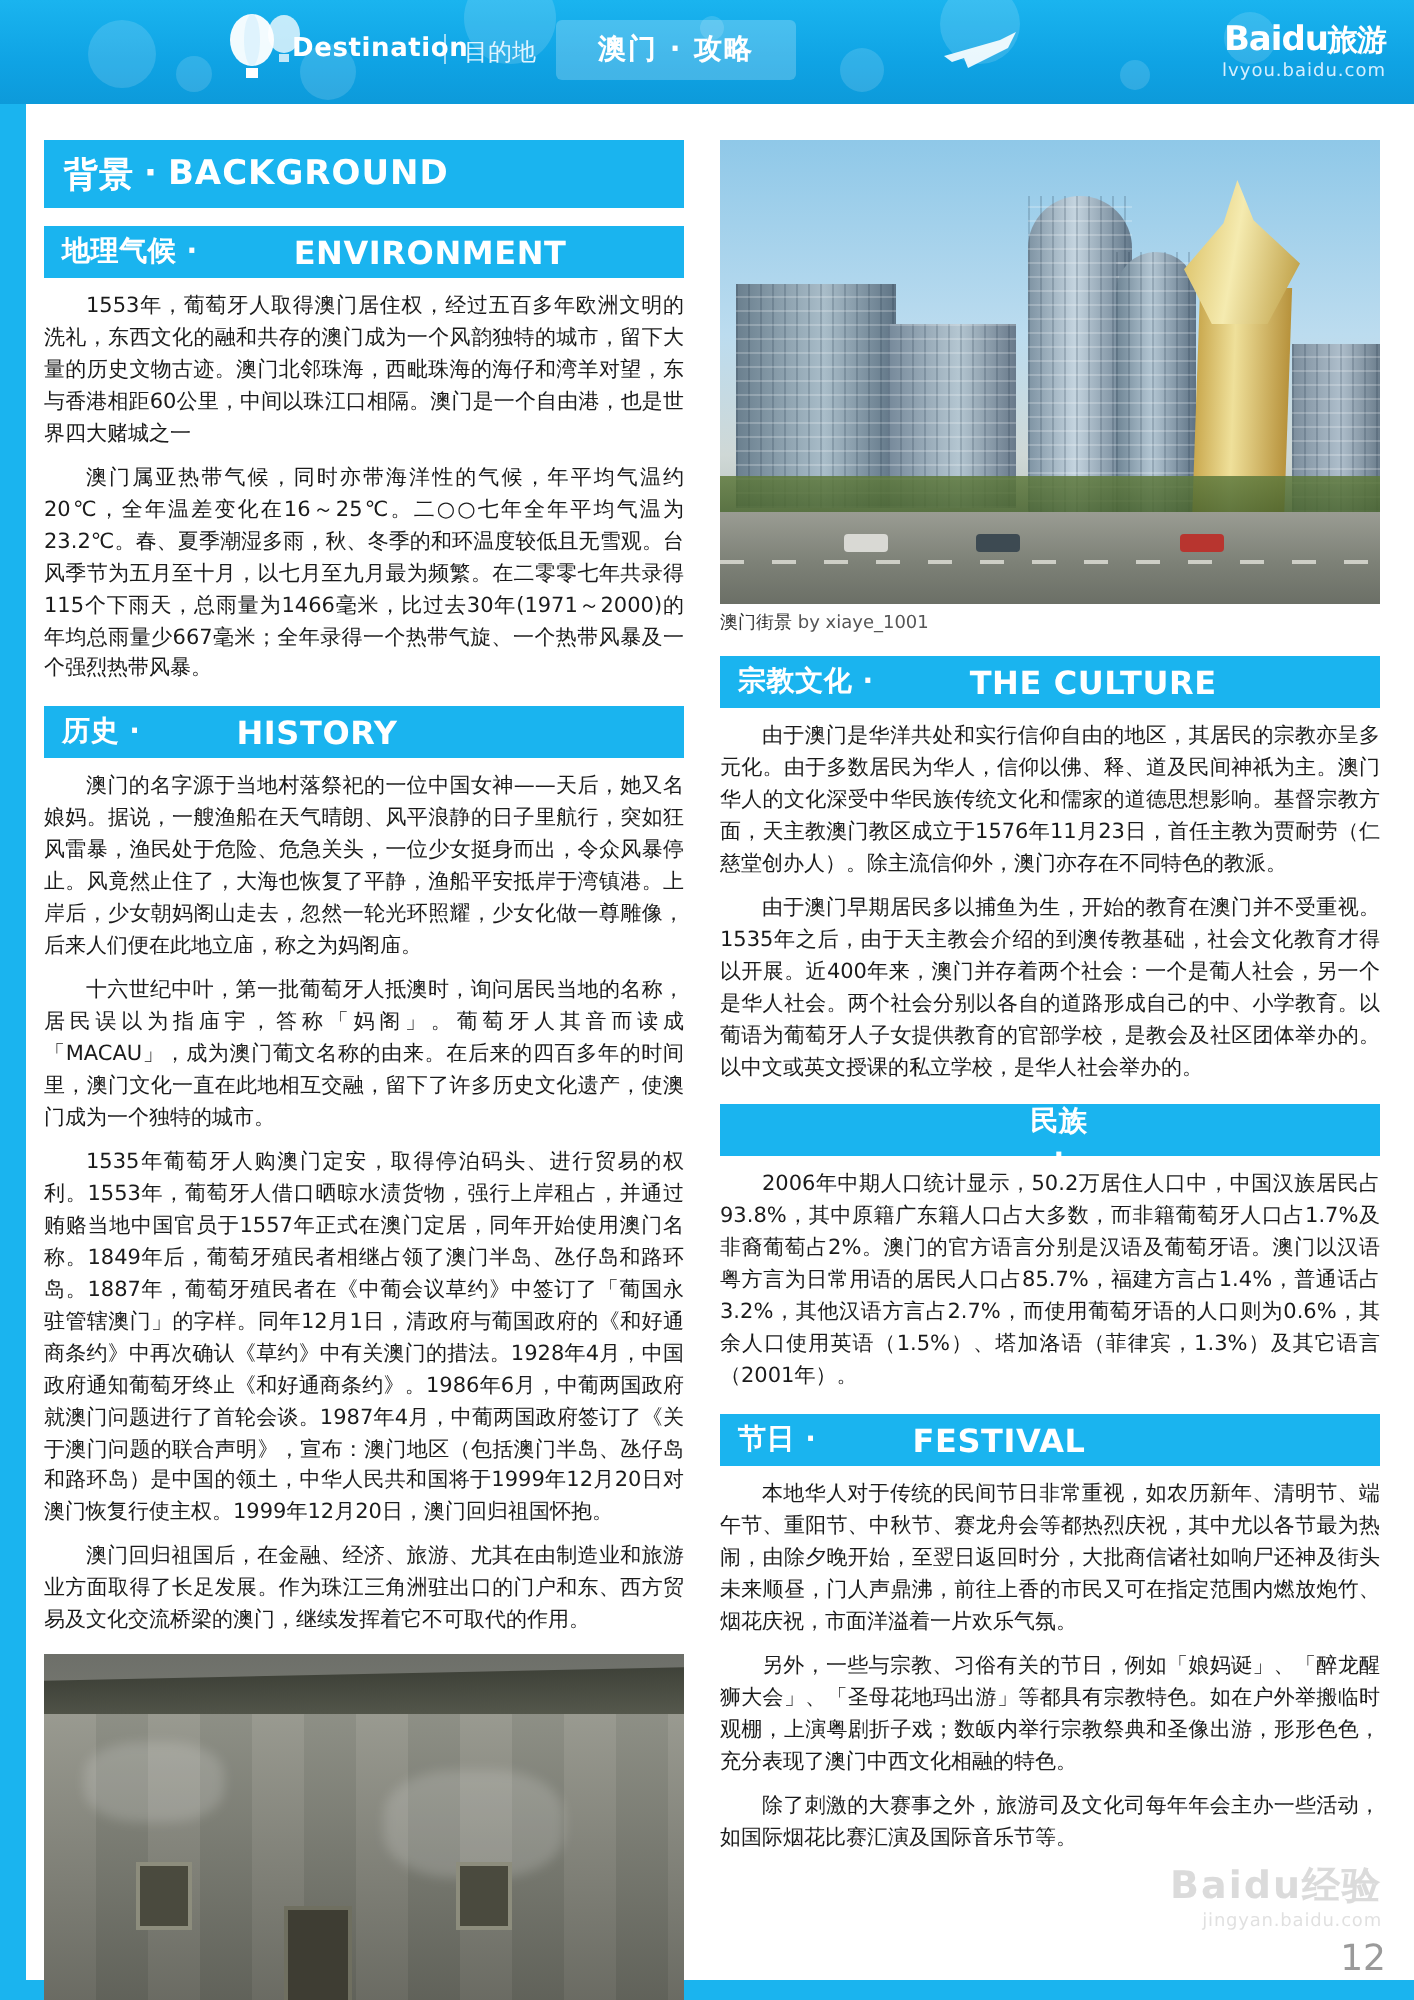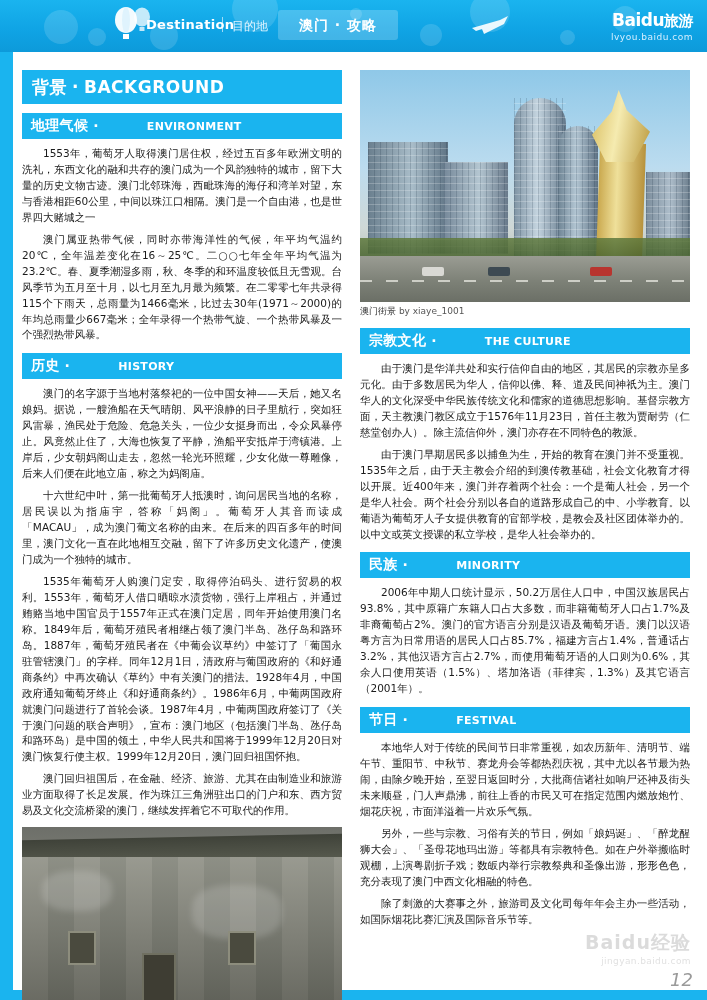--- a/index.html
+++ b/index.html
@@ -129,21 +129,21 @@
     background: #1ab4ef;
     color: #fff;
     display: flex;
     align-items: center;
     padding-left: 9px;
     font-size: 14px;
     font-weight: bold;
     margin-bottom: 7px;
     letter-spacing: 0.3px;
   }
-  .h-sec .en { font-size: 11px; padding-left: 43px; }
+  .h-sec .en { font-size: 16px; padding-left: 43px; }
   .dot { margin: 0 5px; }
 
   p.body {
     margin: 0 0 6px 0;
     font-size: 10.5px;
     line-height: 1.52;
     color: #1b1b1b;
     text-indent: 21px;
     text-align: justify;
   }
@@ -253,21 +253,20 @@
     text-align: right;
     opacity: 0.5;
   }
   .wm-main { font-size: 19px; font-weight: bold; color: #b9b9b9; letter-spacing: 1px; }
   .wm-sub { font-size: 9px; color: #c3c3c3; letter-spacing: 0.4px; }
   .page-num {
     position: absolute;
     right: 14px; bottom: 10px;
     font-size: 18px;
     color: #9a9a9a;
-    font-style: italic;
   }
 </style>
 </head>
 <body>
 
 <div class="page">
 
   <div class="banner">
     <div class="bubble b1"></div>
     <div class="bubble b2"></div>
@@ -385,21 +384,21 @@
     </div>
 
     <div class="h-sec" style="margin-top:10px;">
       <span>宗教文化</span>
       <span class="dot">·</span>
       <span class="en">THE CULTURE</span>
     </div>
     <p class="body">由于澳门是华洋共处和实行信仰自由的地区，其居民的宗教亦呈多元化。由于多数居民为华人，信仰以佛、释、道及民间神祇为主。澳门华人的文化深受中华民族传统文化和儒家的道德思想影响。基督宗教方面，天主教澳门教区成立于1576年11月23日，首任主教为贾耐劳（仁慈堂创办人）。除主流信仰外，澳门亦存在不同特色的教派。</p>
     <p class="body">由于澳门早期居民多以捕鱼为生，开始的教育在澳门并不受重视。1535年之后，由于天主教会介绍的到澳传教基础，社会文化教育才得以开展。近400年来，澳门并存着两个社会：一个是葡人社会，另一个是华人社会。两个社会分别以各自的道路形成自己的中、小学教育。以葡语为葡萄牙人子女提供教育的官部学校，是教会及社区团体举办的。以中文或英文授课的私立学校，是华人社会举办的。</p>
 
-    <div class="h-sec" style="margin-top:10px;">
+    <div class="h-sec" style="margin-top:10px;flex-direction:column;">
       <span>民族</span>
       <span class="dot">·</span>
       <span class="en">MINORITY</span>
     </div>
     <p class="body">2006年中期人口统计显示，50.2万居住人口中，中国汉族居民占93.8%，其中原籍广东籍人口占大多数，而非籍葡萄牙人口占1.7%及非裔葡萄占2%。澳门的官方语言分别是汉语及葡萄牙语。澳门以汉语粤方言为日常用语的居民人口占85.7%，福建方言占1.4%，普通话占3.2%，其他汉语方言占2.7%，而使用葡萄牙语的人口则为0.6%，其余人口使用英语（1.5%）、塔加洛语（菲律宾，1.3%）及其它语言（2001年）。</p>
 
     <div class="h-sec" style="margin-top:10px;">
       <span>节日</span>
       <span class="dot">·</span>
       <span class="en">FESTIVAL</span>

